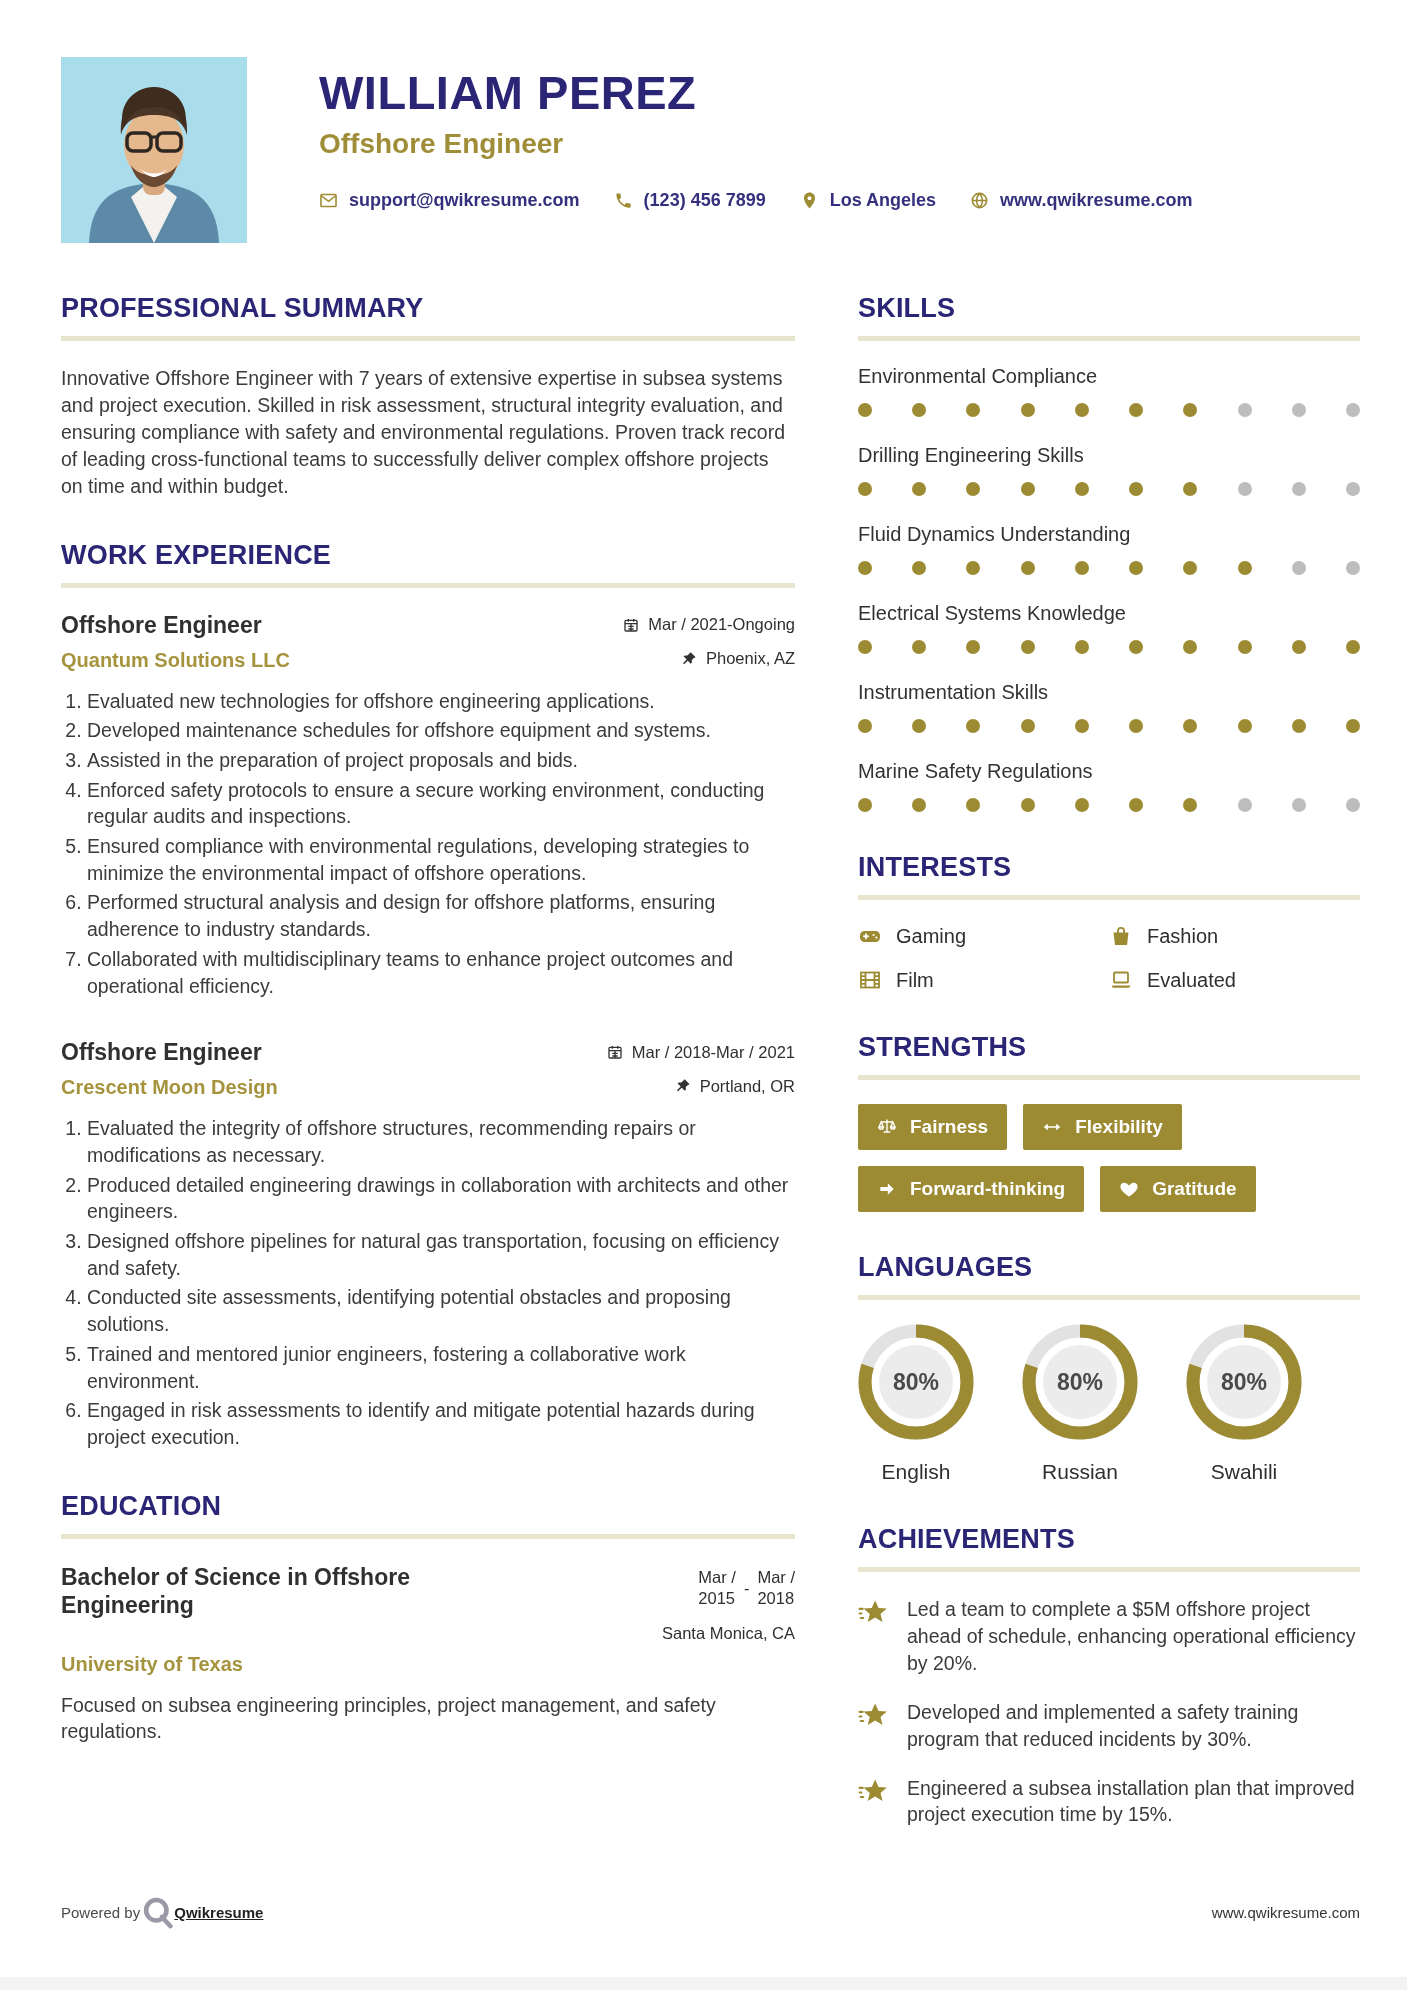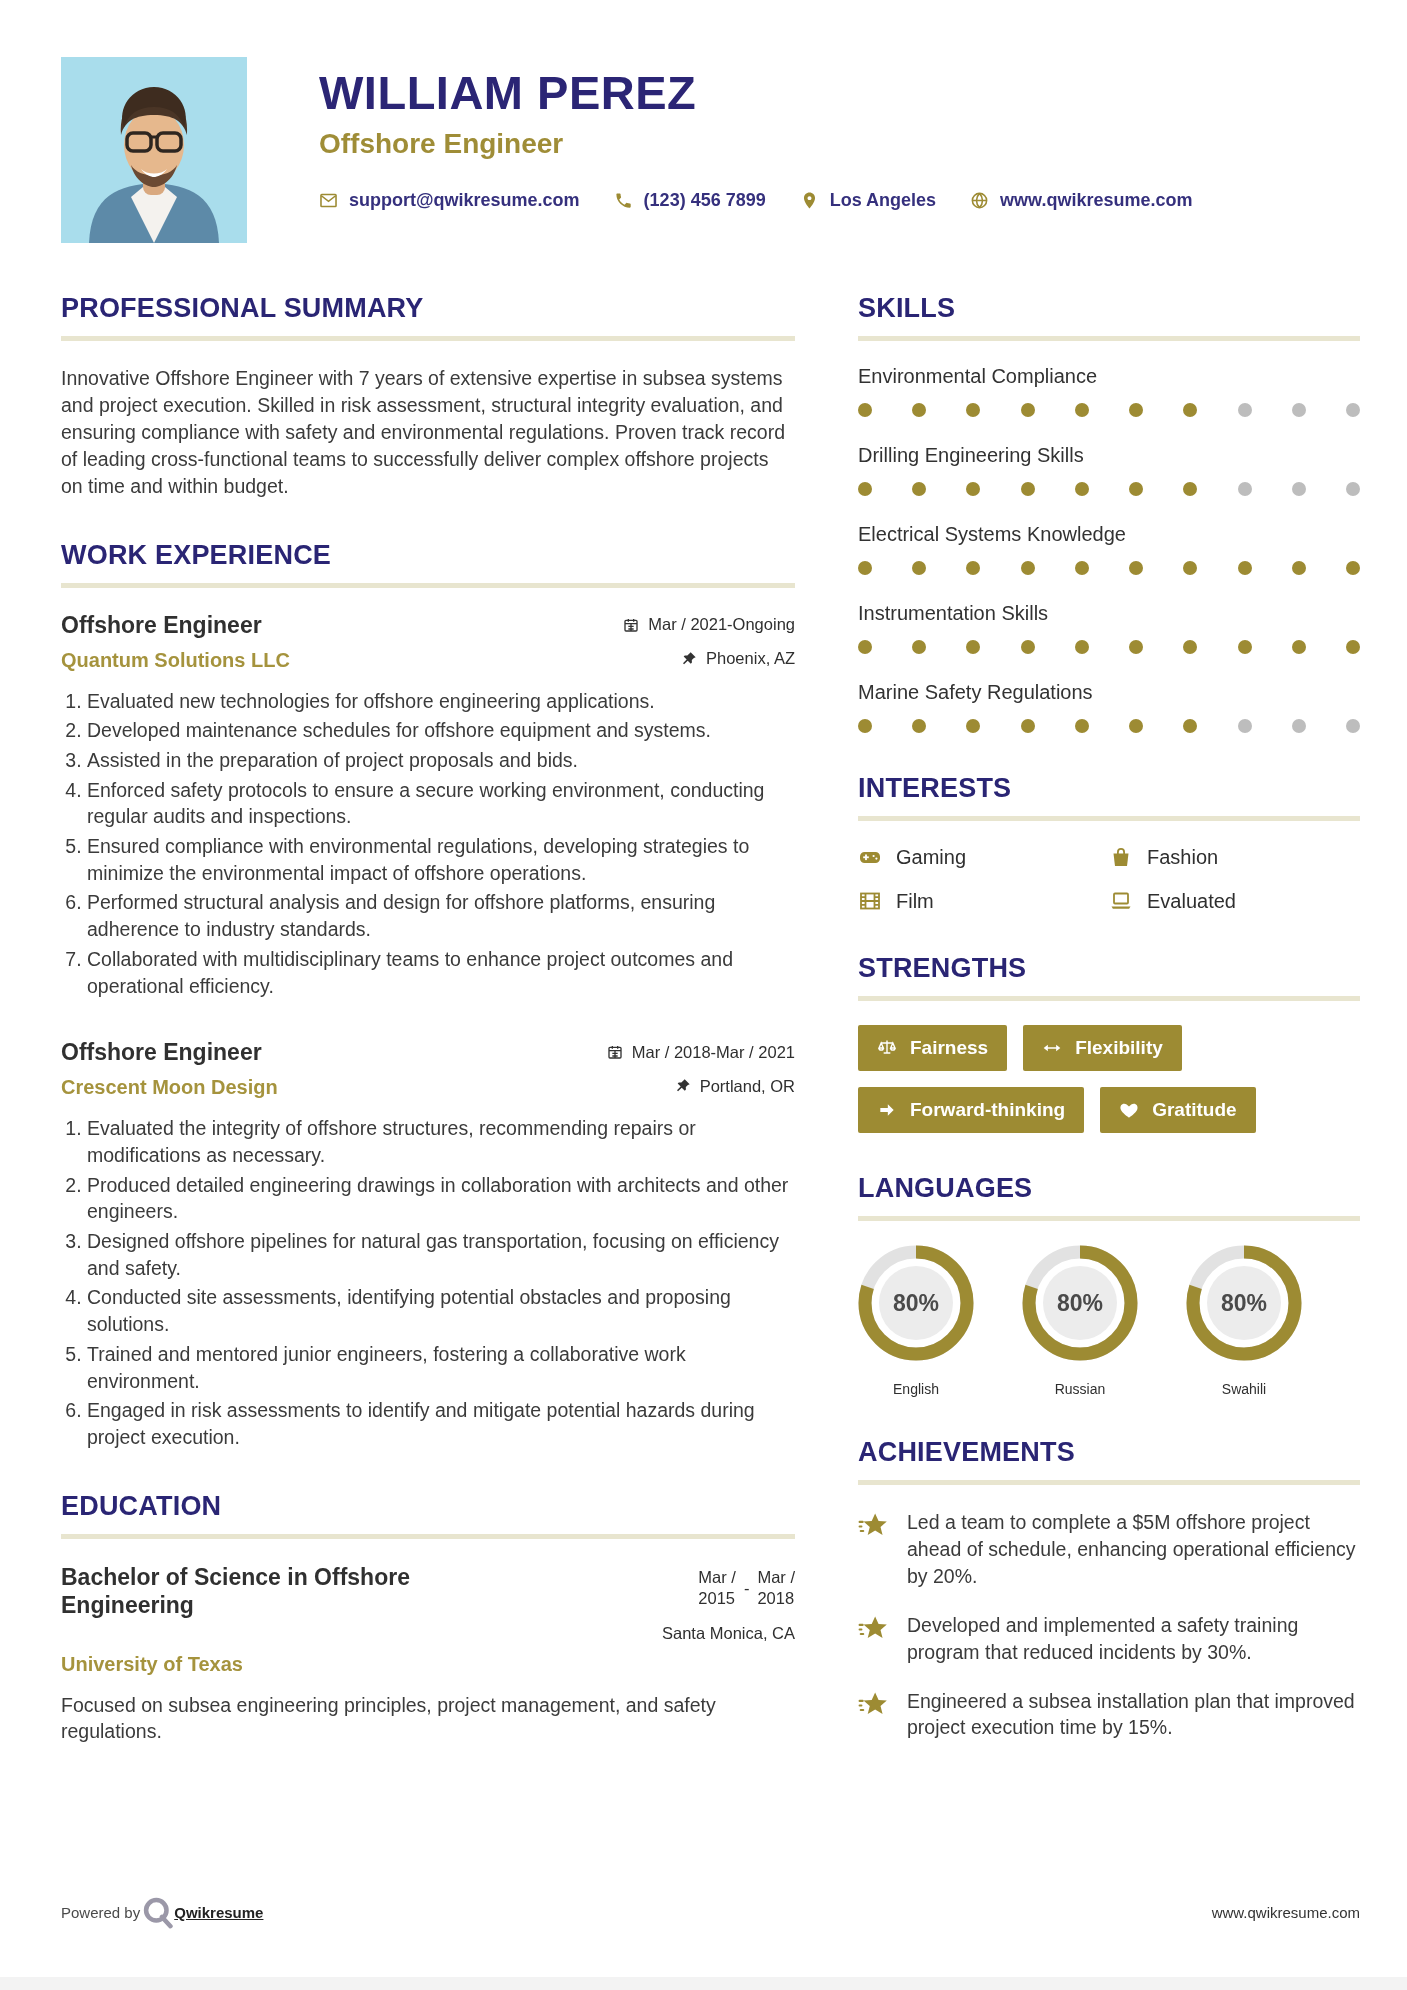--- a/index.html
+++ b/index.html
@@ -72,21 +72,21 @@
   .badges { display:flex; flex-wrap:wrap; gap:16px; }
   .badge { background:#9d8b33; color:#fff; display:flex; align-items:center; gap:13px;
            padding:12px 19px; border-radius:2px; }
   .badge .txt { font-size:19px; font-weight:700; color:#fff; }
   .b-icon { color:#fff; display:inline-flex; }
   .b-icon svg { width:20px; height:20px; }
 
   
   .langs { display:flex; gap:48px; }
   .lang { display:flex; flex-direction:column; align-items:center; }
-  .lang-label { margin-top:16px; font-size:14px; color:#2f2f2f; }
+  .lang-label { margin-top:16px; font-size:21px; color:#2f2f2f; }
 
   
   .ach { display:flex; gap:15px; margin-bottom:22px; }
   .a-icon { color:#9d8b33; flex:0 0 34px; display:inline-flex; padding-top:2px; }
   .a-icon svg { width:32px; height:30px; }
   .ach p { font-size:19.5px; line-height:1.38; color:#3b3b3b; }
 
   
   .footer { position:absolute; left:61px; right:47px; top:1895px;
             display:flex; justify-content:space-between; align-items:center; }
@@ -307,20 +307,35 @@
                 <span class="dot on"></span>
                 <span class="dot on"></span>
                 <span class="dot on"></span>
                 <span class="dot on"></span>
                 <span class="dot off"></span>
                 <span class="dot off"></span>
                 <span class="dot off"></span>
               </div>
             </div>
             <div class="skill">
+              <div class="skill-label">Fluid Dynamics Understanding</div>
+              <div class="dots">
+                <span class="dot on"></span>
+                <span class="dot on"></span>
+                <span class="dot on"></span>
+                <span class="dot on"></span>
+                <span class="dot on"></span>
+                <span class="dot on"></span>
+                <span class="dot on"></span>
+                <span class="dot on"></span>
+                <span class="dot off"></span>
+                <span class="dot off"></span>
+              </div>
+            </div>
+            <div class="skill">
               <div class="skill-label">Electrical Systems Knowledge</div>
               <div class="dots">
                 <span class="dot on"></span>
                 <span class="dot on"></span>
                 <span class="dot on"></span>
                 <span class="dot on"></span>
                 <span class="dot on"></span>
                 <span class="dot on"></span>
                 <span class="dot on"></span>
                 <span class="dot on"></span>

